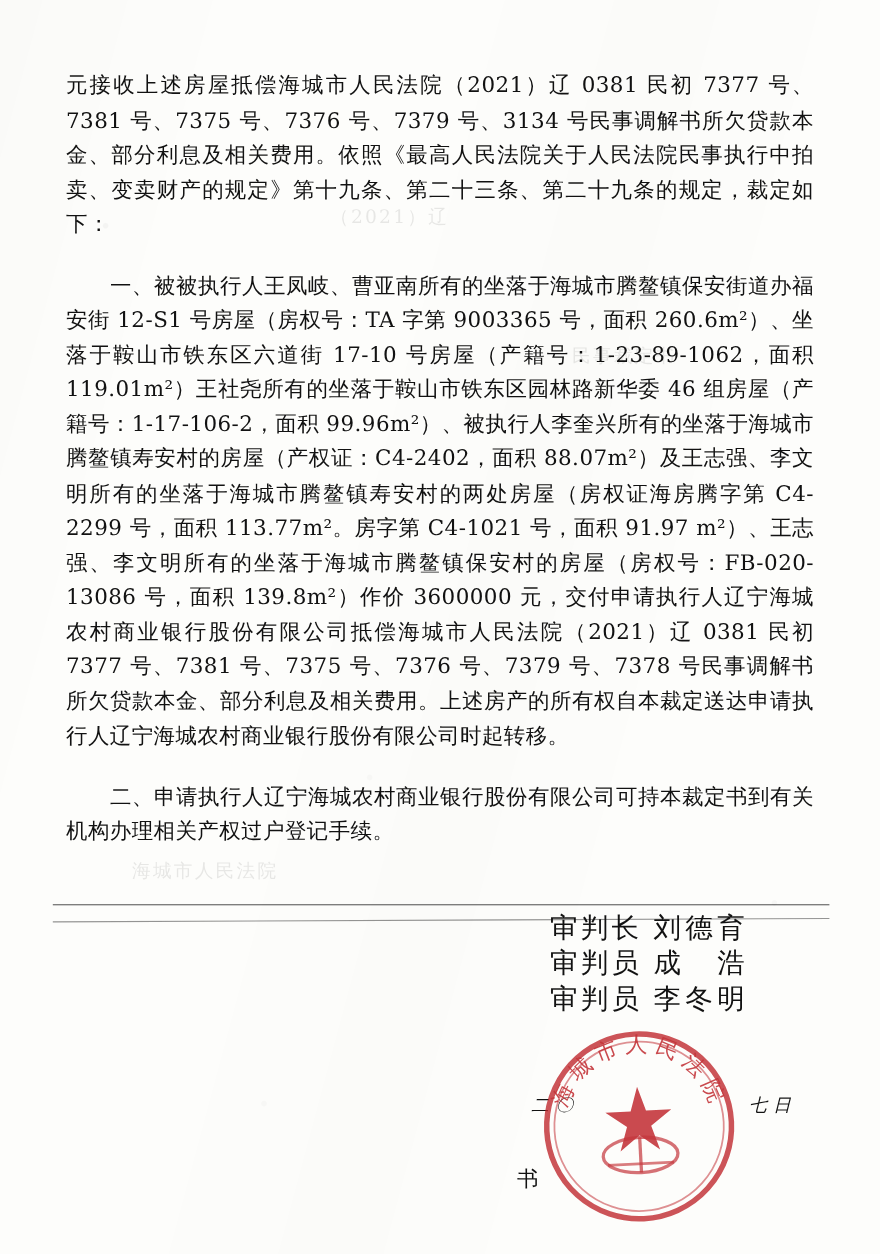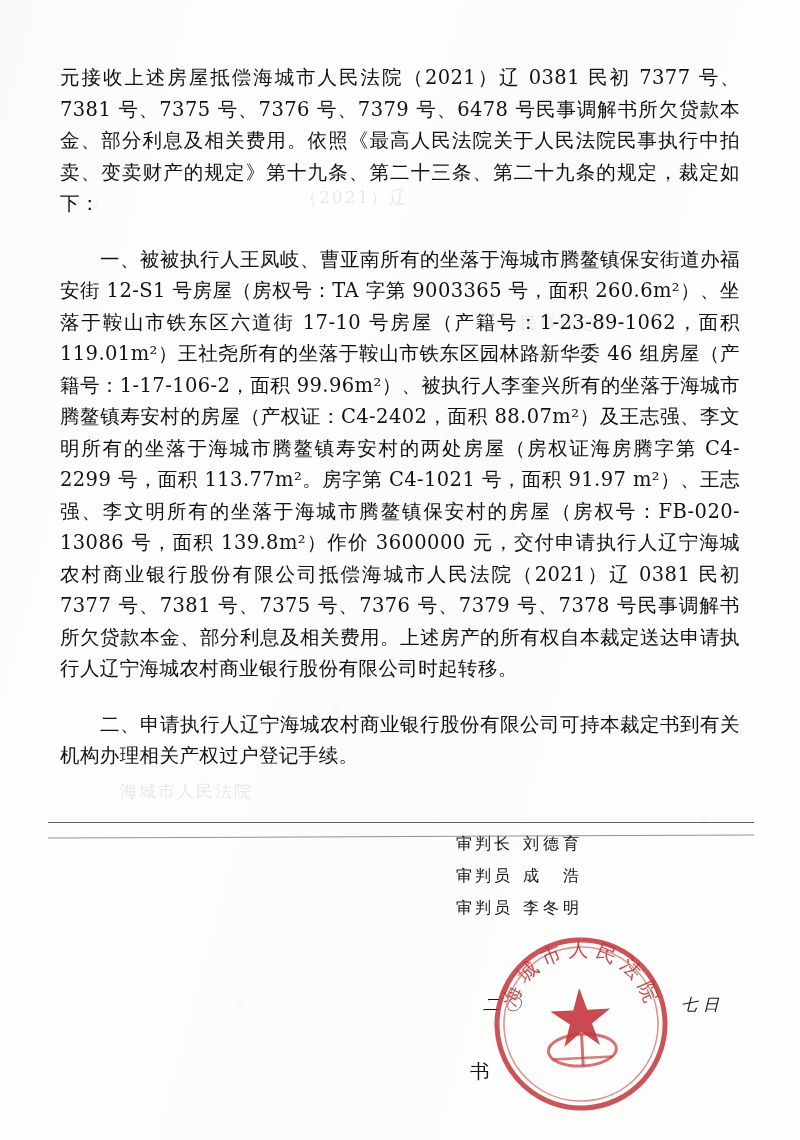--- a/index.html
+++ b/index.html
@@ -57,23 +57,23 @@
     width: 706px;
     height: 0;
     border-top: 1.6px solid #2b2b2b;
     opacity: .75;
   }
   #band-1 { top: 822px; }
   #band-2 { top: 836px; transform: rotate(-0.25deg); opacity: .5; }
 
   .sig-block {
     position: absolute;
-    left: 456px;
+    left: 500px;
     top: 828px;
-    font-size: 16px;
+    font-size: 25px;
     line-height: 32px;
     letter-spacing: 3px;
   }
   .sig-line { white-space: nowrap; }
   .sig-role { letter-spacing: 3px; }
   .sig-name { margin-left: 10px; letter-spacing: 4px; }
 
   .date-line {
     position: absolute;
     left: 483px;
@@ -121,21 +121,21 @@
 </head>
 <body>
 
 <div id="page">
 
   <div class="ghost" id="ghost-1">（2021）辽</div>
   <div class="ghost" id="ghost-2">海城市人民法院</div>
   <div class="ghost" id="ghost-3">民事裁定书</div>
 
   <div class="body-text">
-    <p class="para">元接收上述房屋抵偿海城市人民法院（2021）辽 0381 民初 7377 号、7381 号、7375 号、7376 号、7379 号、6478 号民事调解书所欠贷款本金、部分利息及相关费用。依照《最高人民法院关于人民法院民事执行中拍卖、变卖财产的规定》第十九条、第二十三条、第二十九条的规定，裁定如下：</p>
+    <p class="para">元接收上述房屋抵偿海城市人民法院（2021）辽 0381 民初 7377 号、7381 号、7375 号、7376 号、7379 号、3134 号民事调解书所欠贷款本金、部分利息及相关费用。依照《最高人民法院关于人民法院民事执行中拍卖、变卖财产的规定》第十九条、第二十三条、第二十九条的规定，裁定如下：</p>
     <p class="para indent">一、被被执行人王凤岐、曹亚南所有的坐落于海城市腾鳌镇保安街道办福安街 12-S1 号房屋（房权号：TA 字第 9003365 号，面积 260.6m²）、坐落于鞍山市铁东区六道街 17-10 号房屋（产籍号：1-23-89-1062，面积 119.01m²）王社尧所有的坐落于鞍山市铁东区园林路新华委 46 组房屋（产籍号：1-17-106-2，面积 99.96m²）、被执行人李奎兴所有的坐落于海城市腾鳌镇寿安村的房屋（产权证：C4-2402，面积 88.07m²）及王志强、李文明所有的坐落于海城市腾鳌镇寿安村的两处房屋（房权证海房腾字第 C4-2299 号，面积 113.77m²。房字第 C4-1021 号，面积 91.97 m²）、王志强、李文明所有的坐落于海城市腾鳌镇保安村的房屋（房权号：FB-020-13086 号，面积 139.8m²）作价 3600000 元，交付申请执行人辽宁海城农村商业银行股份有限公司抵偿海城市人民法院（2021）辽 0381 民初 7377 号、7381 号、7375 号、7376 号、7379 号、7378 号民事调解书所欠贷款本金、部分利息及相关费用。上述房产的所有权自本裁定送达申请执行人辽宁海城农村商业银行股份有限公司时起转移。</p>
     <p class="para indent">二、申请执行人辽宁海城农村商业银行股份有限公司可持本裁定书到有关机构办理相关产权过户登记手续。</p>
   </div>
 
   <div class="strike-band" id="band-1"></div>
   <div class="strike-band" id="band-2"></div>
 
   <div class="sig-block">
     <div class="sig-line">
       <span class="sig-role">审判长</span><span class="sig-name">刘德育</span>

